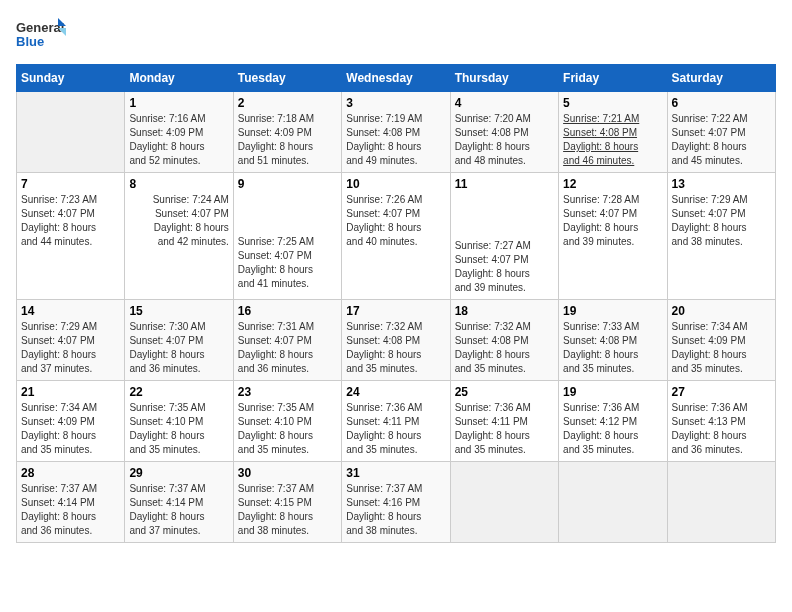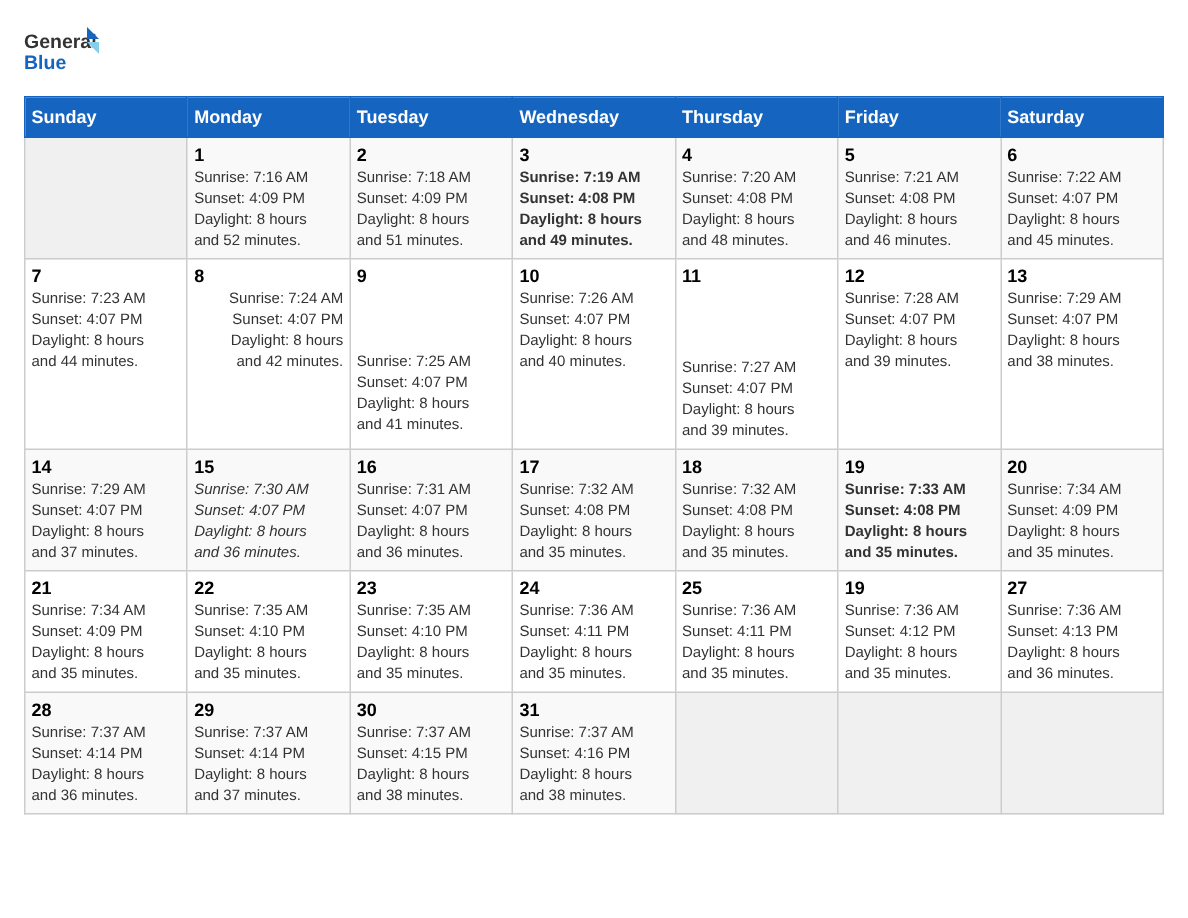--- a/index.html
+++ b/index.html
@@ -116,35 +116,35 @@
         </td>
         <td>
           <span class="day-num">2</span>
           <div class="day-info" style="white-space: pre-line;">Sunrise: 7:18 AM
 Sunset: 4:09 PM
 Daylight: 8 hours
 and 51 minutes.</div>
         </td>
         <td>
           <span class="day-num">3</span>
-          <div class="day-info" style="white-space: pre-line; font-weight: bold;">Sunrise: 7:19 AM
+          <div class="day-info" style="white-space: pre-line;">Sunrise: 7:19 AM
 Sunset: 4:08 PM
 Daylight: 8 hours
 and 49 minutes.</div>
         </td>
         <td>
           <span class="day-num">4</span>
           <div class="day-info" style="white-space: pre-line;">Sunrise: 7:20 AM
 Sunset: 4:08 PM
 Daylight: 8 hours
 and 48 minutes.</div>
         </td>
         <td>
           <span class="day-num">5</span>
-          <div class="day-info" style="white-space: pre-line;">Sunrise: 7:21 AM
+          <div class="day-info" style="white-space: pre-line; text-decoration: underline;">Sunrise: 7:21 AM
 Sunset: 4:08 PM
 Daylight: 8 hours
 and 46 minutes.</div>
         </td>
         <td>
           <span class="day-num">6</span>
           <div class="day-info" style="white-space: pre-line;">Sunrise: 7:22 AM
 Sunset: 4:07 PM
 Daylight: 8 hours
 and 45 minutes.</div>
@@ -204,21 +204,21 @@
       <tr>
         <td>
           <span class="day-num">14</span>
           <div class="day-info" style="white-space: pre-line;">Sunrise: 7:29 AM
 Sunset: 4:07 PM
 Daylight: 8 hours
 and 37 minutes.</div>
         </td>
         <td>
           <span class="day-num">15</span>
-          <div class="day-info" style="white-space: pre-line; font-style: italic;">Sunrise: 7:30 AM
+          <div class="day-info" style="white-space: pre-line;">Sunrise: 7:30 AM
 Sunset: 4:07 PM
 Daylight: 8 hours
 and 36 minutes.</div>
         </td>
         <td>
           <span class="day-num">16</span>
           <div class="day-info" style="white-space: pre-line;">Sunrise: 7:31 AM
 Sunset: 4:07 PM
 Daylight: 8 hours
 and 36 minutes.</div>
@@ -232,21 +232,21 @@
         </td>
         <td>
           <span class="day-num">18</span>
           <div class="day-info" style="white-space: pre-line;">Sunrise: 7:32 AM
 Sunset: 4:08 PM
 Daylight: 8 hours
 and 35 minutes.</div>
         </td>
         <td>
           <span class="day-num">19</span>
-          <div class="day-info" style="white-space: pre-line; font-weight: bold;">Sunrise: 7:33 AM
+          <div class="day-info" style="white-space: pre-line;">Sunrise: 7:33 AM
 Sunset: 4:08 PM
 Daylight: 8 hours
 and 35 minutes.</div>
         </td>
         <td>
           <span class="day-num">20</span>
           <div class="day-info" style="white-space: pre-line;">Sunrise: 7:34 AM
 Sunset: 4:09 PM
 Daylight: 8 hours
 and 35 minutes.</div>

